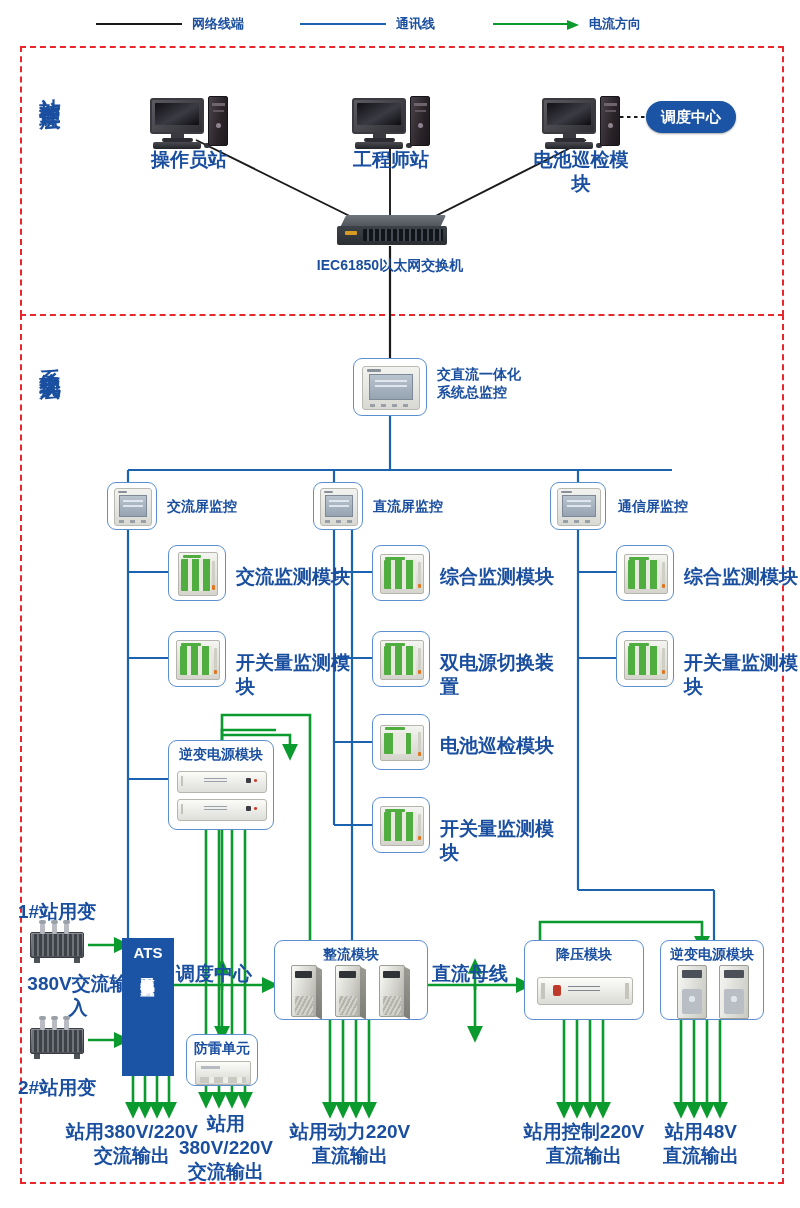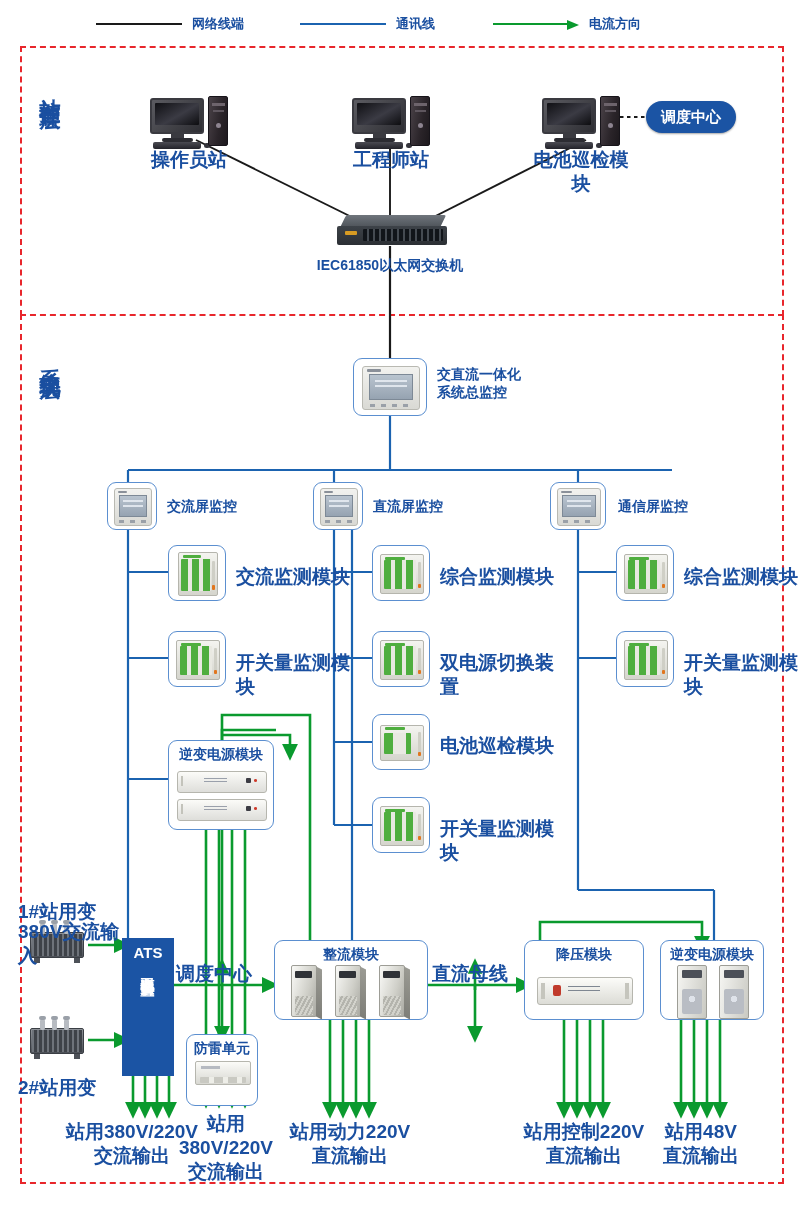--- a/index.html
+++ b/index.html
@@ -480,40 +480,40 @@
 
   <div class="lbl l" style="left:18px;top:900px;width:90px;">1#站用变</div>
   <div class="xfmr" style="left:26px;top:922px;">
     <div class="body"></div>
       <div class="fins"></div>
     <div class="bush" style="left:14px"></div>
       <div class="bush" style="left:26px"></div>
       <div class="bush" style="left:38px"></div>
     <div class="legs"></div>
   </div>
-  <div class="lbl l" style="left:18px;top:920px;width:120px;">380V交流输入</div>
+  <div class="lbl l" style="left:18px;top:972px;width:120px;text-align:center;">380V交流输入</div>
   <div class="xfmr" style="left:26px;top:1018px;">
     <div class="body"></div>
       <div class="fins"></div>
     <div class="bush" style="left:14px"></div>
       <div class="bush" style="left:26px"></div>
       <div class="bush" style="left:38px"></div>
     <div class="legs"></div>
   </div>
   <div class="lbl l" style="left:18px;top:1076px;width:90px;">2#站用变</div>
 
   <div style="position:absolute;left:122px;top:918px;width:52px;height:138px;background:#1b54a4;margin-top:20px;">
     <div style="position:absolute;left:0;right:0;top:6px;text-align:center;color:#fff;font-size:15px;font-weight:bold;">ATS</div>
     <div style="position:absolute;left:0;right:0;top:28px;color:#fff;font-size:14px;font-weight:bold;
                 writing-mode:vertical-rl;text-orientation:upright;margin:0 auto;width:18px;letter-spacing:1px;">双电源切换装置</div>
   </div>
 
   <div class="lbl l" style="left:176px;top:962px;width:80px;">调度中心</div>
 
-  <div class="card" style="left:186px;top:1034px;width:72px;height:72px;">
+  <div class="card" style="left:186px;top:1034px;width:72px;height:52px;">
     <div class="card-title">防雷单元</div>
     <div class="spd" style="left:8px;top:26px;width:56px;height:24px;">
       <div class="lbl2"></div>
         <div class="row"></div>
     </div>
   </div>
 
   <div class="card" style="left:274px;top:940px;width:154px;height:80px;">
     <div class="card-title">整流模块</div>
     <div class="rect" style="left:16px;top:24px;">

